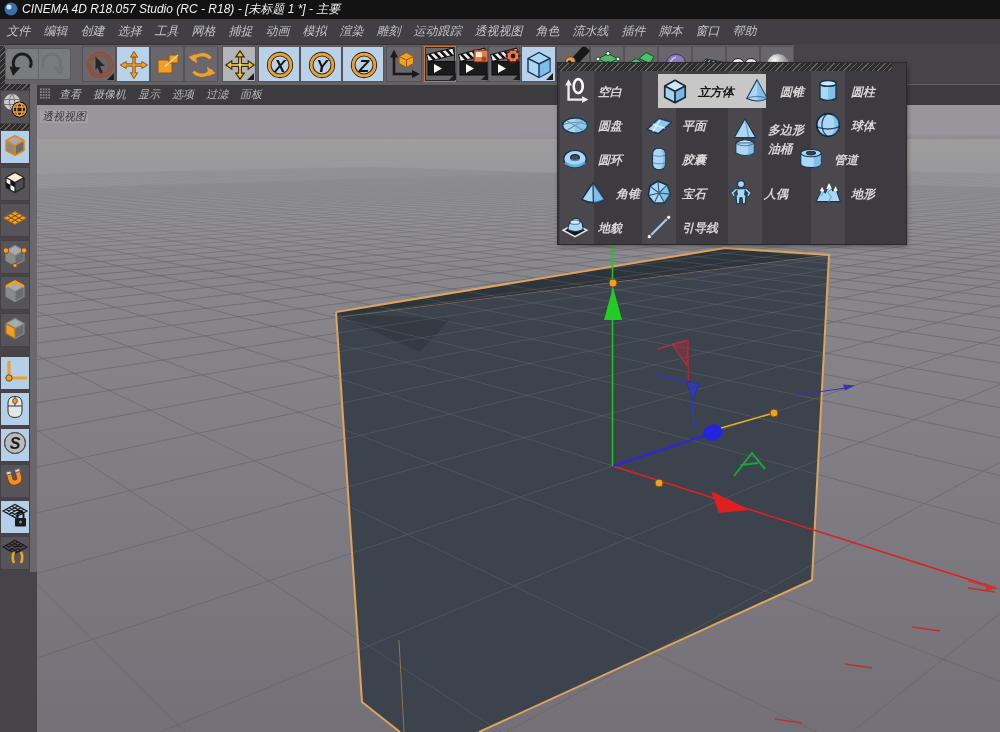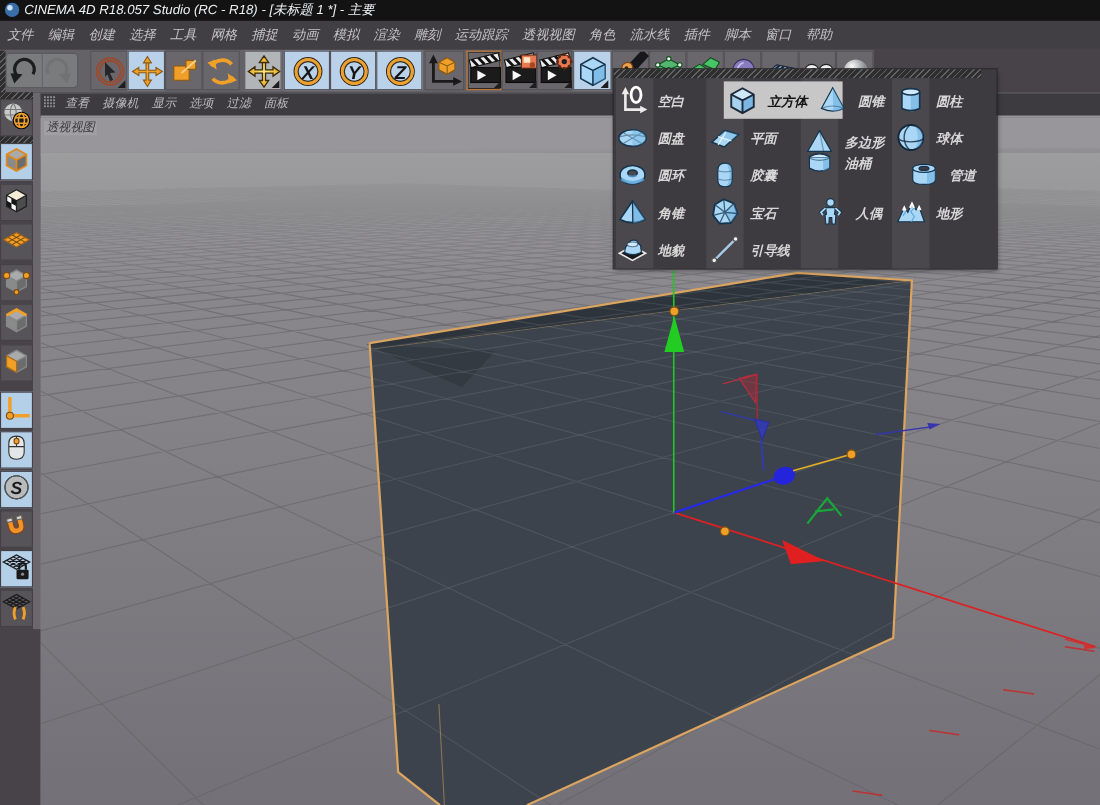--- a/index.html
+++ b/index.html
@@ -530,46 +530,46 @@
       </div>
 <div class="dditem" style="left:170px;top:68px;width:83px">
         <svg width="28" height="28" viewBox="0 0 26 26">
           <path d="M4.5 8L21.5 8L21.5 17.5Q13 22.5 4.5 17.5Z" fill="#a9d7f5" stroke="#16344c"></path>
           <path d="M4.5 8Q13 2.8 21.5 8" fill="#cfe9fb" stroke="#16344c"></path>
           <path d="M16 9.5L16 20.2Q19 19.2 21.5 17.5L21.5 8Q19 9.2 16 9.5Z" fill="#5fa8dc" fill-opacity="0.5"></path>
           <ellipse cx="13" cy="8" rx="8.5" ry="2.9" fill="none" stroke="#16344c" stroke-opacity="0.55"></ellipse>
         </svg>
         <span class="lb">油桶</span>
       </div>
-<div class="dditem" style="left:265px;top:79px;width:81px">
+<div class="dditem" style="left:236px;top:79px;width:81px">
         <svg width="28" height="28" viewBox="0 0 26 26">
           <path d="M3.5 7.5L3.5 17Q3.5 21 13 21Q22.5 21 22.5 17L22.5 7.5Z" fill="#a9d7f5" stroke="#16344c"></path>
           <path d="M15.5 11.3L15.5 20.8Q19.5 20.3 21.5 18.7L22.5 17L22.5 7.5L15.5 7.5Z" fill="#5fa8dc" fill-opacity="0.5"></path>
           <ellipse cx="13" cy="7.5" rx="9.5" ry="3.4" fill="#a9d7f5" stroke="#16344c"></ellipse>
           <ellipse cx="13" cy="7.5" rx="4.2" ry="1.7" fill="#3d3a40" stroke="#16344c"></ellipse>
         </svg>
         <span class="lb">管道</span>
       </div>
-<div class="dditem" style="left:0px;top:113px;width:84px">
+<div class="dditem" style="left:18px;top:113px;width:84px">
         <svg width="28" height="28" viewBox="0 0 26 26">
           <path d="M13 3.5L23.5 19Q13 24.5 2.5 19Z" fill="#a9d7f5" stroke="#16344c" stroke-width="1.4"></path>
           <path d="M13 3.5L23.5 19Q18.5 21.8 13.3 22.4Z" fill="#5fa8dc" fill-opacity="0.55"></path>
           <path d="M13 3.5L13.3 22.4" stroke="#16344c" stroke-width="1.1" fill="none"></path>
         </svg>
         <span class="lb">角锥</span>
       </div>
 <div class="dditem" style="left:84px;top:113px;width:86px">
         <svg width="28" height="28" viewBox="0 0 26 26">
           <path d="M12 2L20.5 5.5L23.5 14L18 22L8.5 22.5L3 15.5L4.5 6.5Z" fill="#a9d7f5" stroke="#16344c" stroke-width="1.5"></path>
           <path d="M20.5 5.5L23.5 14L18 22L13 13Z" fill="#5fa8dc" fill-opacity="0.45"></path>
           <path d="M12 2L13 13L4.5 6.5M13 13L3 15.5M13 13L8.5 22.5M13 13L20.5 5.5M13 13L18 22M13 13L23.5 14" fill="none" stroke="#16344c" stroke-opacity="0.75" stroke-width="1.1"></path>
         </svg>
         <span class="lb">宝石</span>
       </div>
-<div class="dditem" style="left:180px;top:113px;width:83px">
+<div class="dditem" style="left:166px;top:113px;width:83px">
         <svg width="28" height="28" viewBox="0 0 26 26">
           <circle cx="13" cy="4.7" r="3.2" fill="#a9d7f5" stroke="#16344c"></circle>
           <path d="M8.8 9L17.2 9L16.4 14.5L17.6 15.2L17 23L14.4 23L14 17.5L12 17.5L11.6 23L9 23L8.4 15.2L9.6 14.5Z" fill="#a9d7f5" stroke="#16344c"></path>
           <path d="M8.8 9.5L5 13L6.6 15.4M17.2 9.5L21 13L19.4 15.4" fill="none" stroke="#16344c" stroke-width="2.8"></path>
           <path d="M8.8 9.5L5 13L6.6 15.4M17.2 9.5L21 13L19.4 15.4" fill="none" stroke="#a9d7f5" stroke-width="1.5"></path>
         </svg>
         <span class="lb">人偶</span>
       </div>
 <div class="dditem" style="left:253px;top:113px;width:81px">
         <svg width="28" height="28" viewBox="0 0 26 26">

